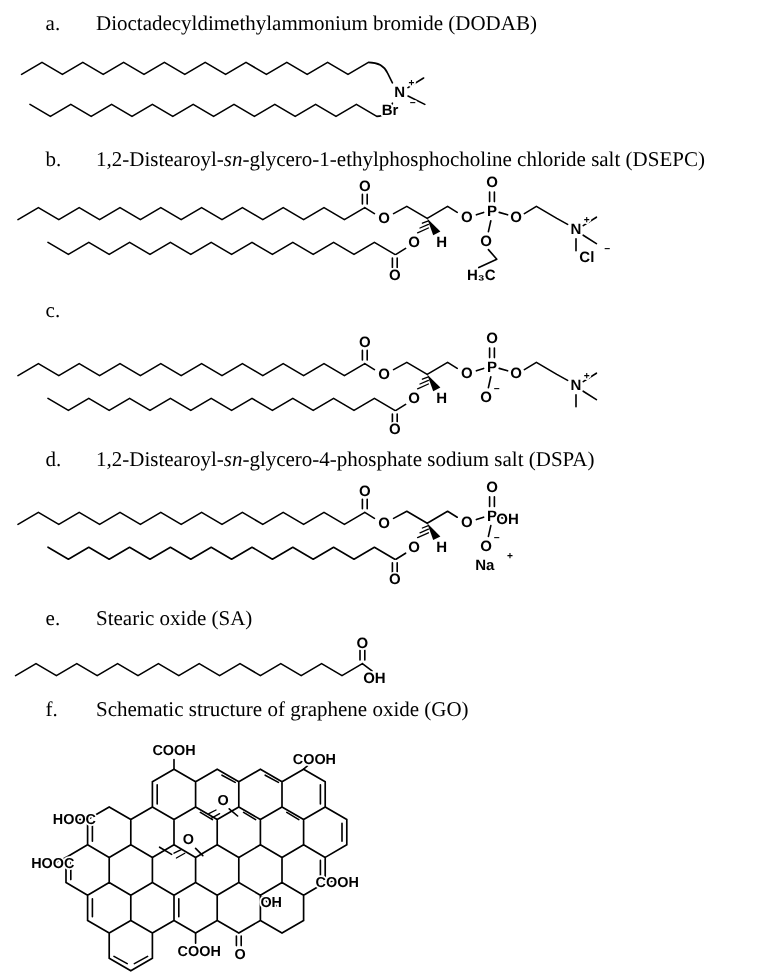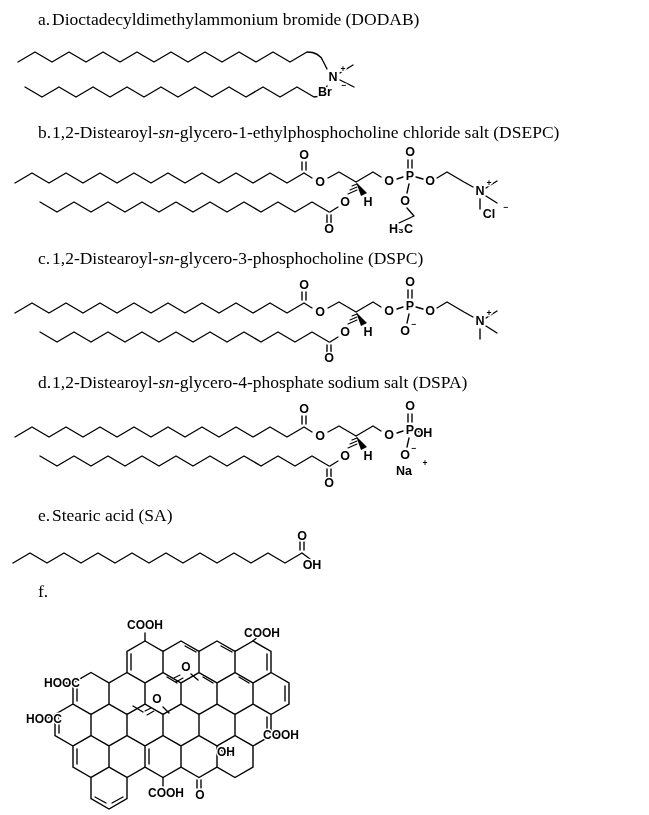--- a/index.html
+++ b/index.html
@@ -1,20 +1,20 @@
 <!DOCTYPE html>
 <html><head>
 <meta charset="utf-8">
 <style>
   html,body{margin:0;padding:0;background:#fff;}
   #fig{position:relative;width:649px;height:815px;background:#fff;overflow:hidden;
        font-family:"Liberation Serif","DejaVu Serif",serif;color:#000;}
   .hdr{position:absolute;left:0;width:100%;height:22px;font-size:17.5px;line-height:22px;}
   .hdr .lt{position:absolute;left:38px;}
-  .hdr .tl{position:absolute;left:52px;white-space:nowrap;}
+  .hdr .tl{position:absolute;left:80px;white-space:nowrap;}
   .hdr .tl i{}
   svg{position:absolute;left:0;top:0;}
   .bd{fill:none;stroke:#000;stroke-width:1.35;stroke-linejoin:round;stroke-linecap:round;}
   .hx{fill:none;stroke:#000;stroke-width:1.4;stroke-linejoin:miter;}
   .hs{fill:none;stroke:#000;stroke-width:1.1;stroke-linecap:round;}
   .wg{fill:#000;stroke:none;}
   text.atom{font-family:"Liberation Sans","DejaVu Sans",sans-serif;font-size:12.5px;font-weight:700;
        fill:#000;text-anchor:middle;paint-order:stroke;stroke:#fff;stroke-width:3px;stroke-linejoin:round;}
   text.sup{font-size:8.5px;}
   text.go{font-size:12px;}
@@ -28,32 +28,32 @@
   <div class="hdr" style="top:8px">
     <span class="lt">a.</span>
     <span class="tl"><span>Dioctadecyldimethylammonium bromide (DODAB)</span><i></i><span></span></span>
   </div>
   <div class="hdr" style="top:121px">
     <span class="lt">b.</span>
     <span class="tl"><span>1,2-Distearoyl-</span><i>sn</i><span>-glycero-1-ethylphosphocholine chloride salt (DSEPC)</span></span>
   </div>
   <div class="hdr" style="top:247px">
     <span class="lt">c.</span>
-    <span class="tl"><span>1,2-Distearoyl-</span><i>sn</i><span>-glycero-3-phosphocholine (DSPC)</span></span>
   </div>
   <div class="hdr" style="top:371px">
     <span class="lt">d.</span>
     <span class="tl"><span>1,2-Distearoyl-</span><i>sn</i><span>-glycero-4-phosphate sodium salt (DSPA)</span></span>
   </div>
   <div class="hdr" style="top:504px">
     <span class="lt">e.</span>
-    <span class="tl"><span>Stearic acid (SA)</span><i></i><span></span></span>
+    <span class="tl"><span>Stearic oxide (SA)</span><i></i><span></span></span>
   </div>
   <div class="hdr" style="top:580px">
     <span class="lt">f.</span>
+    <span class="tl"><span>Schematic structure of graphene oxide (GO)</span><i></i><span></span></span>
   </div>
 
   <svg width="649" height="815" viewBox="0 0 649 815">
 
     <g>
       <path class="bd" d="M18 62L35 52L52 62L69 52L86 62L103 52L120 62L137 52L154 62L171 52L188 62L205 52L222 62L239 52L256 62L273 52L290 62L307 52Q319 52 323 61L327 69 M25 87L42 97L59 87L76 97L93 87L110 97L127 87L144 97L161 87L178 97L195 87L212 97L229 87L246 97L263 87L280 97L297 87L314 97Q323 97 327 86 M340 73L353 65 M340 80L354 87"></path>
       <text class="atom" x="333" y="81">N</text>
       <text class="atom sup" x="343" y="72">+</text>
       <text class="atom start" x="325" y="96">Br</text>
       <text class="atom sup" x="344" y="88">−</text>

